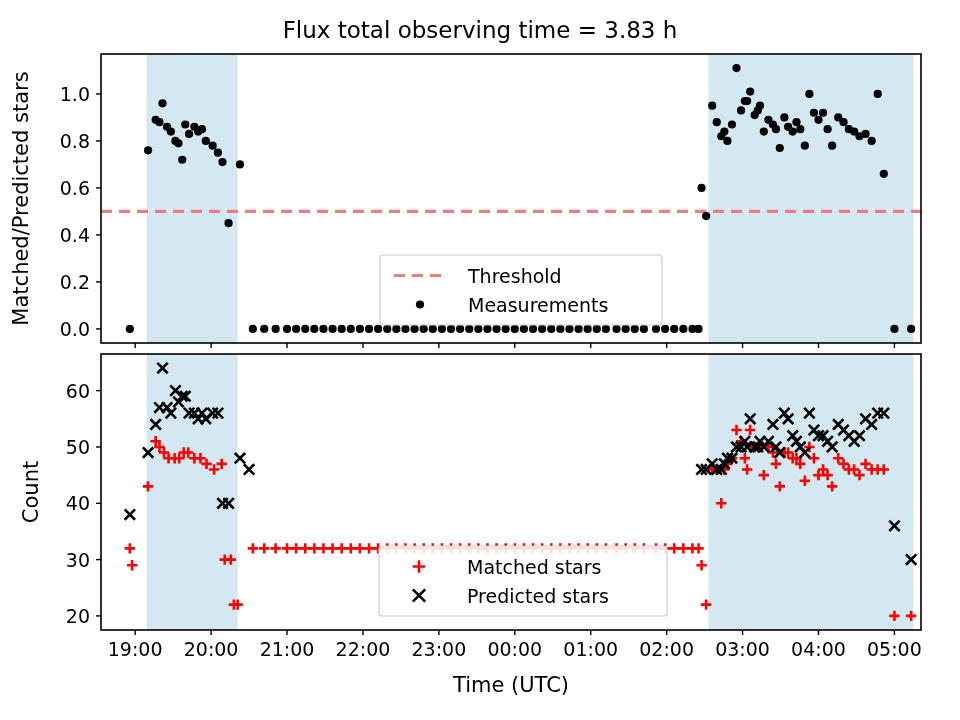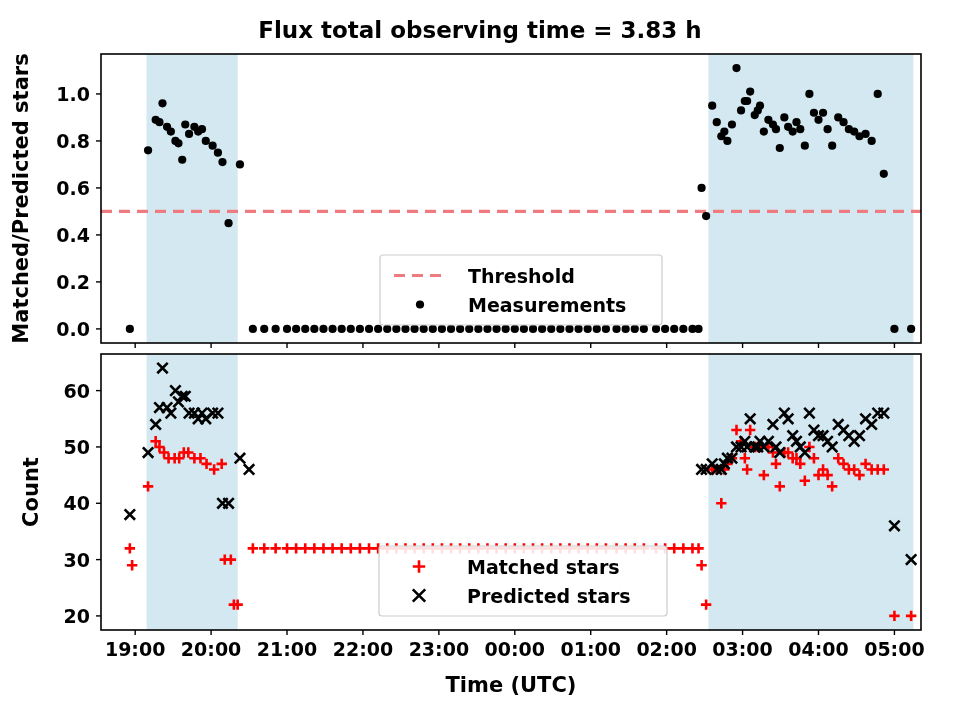--- a/index.html
+++ b/index.html
@@ -10,21 +10,20 @@
   body {
     width: 960px;
     height: 720px;
     font-family: "DejaVu Sans", sans-serif;
     overflow: hidden;
   }
   #figure {
     position: relative;
     width: 960px;
     height: 720px;
-    font-weight: bold;
   }
   svg#plot {
     display: block;
     width: 960px;
     height: 720px;
   }
   .axis-line {
     fill: none;
     stroke: #000000;
     stroke-width: 1.6;

